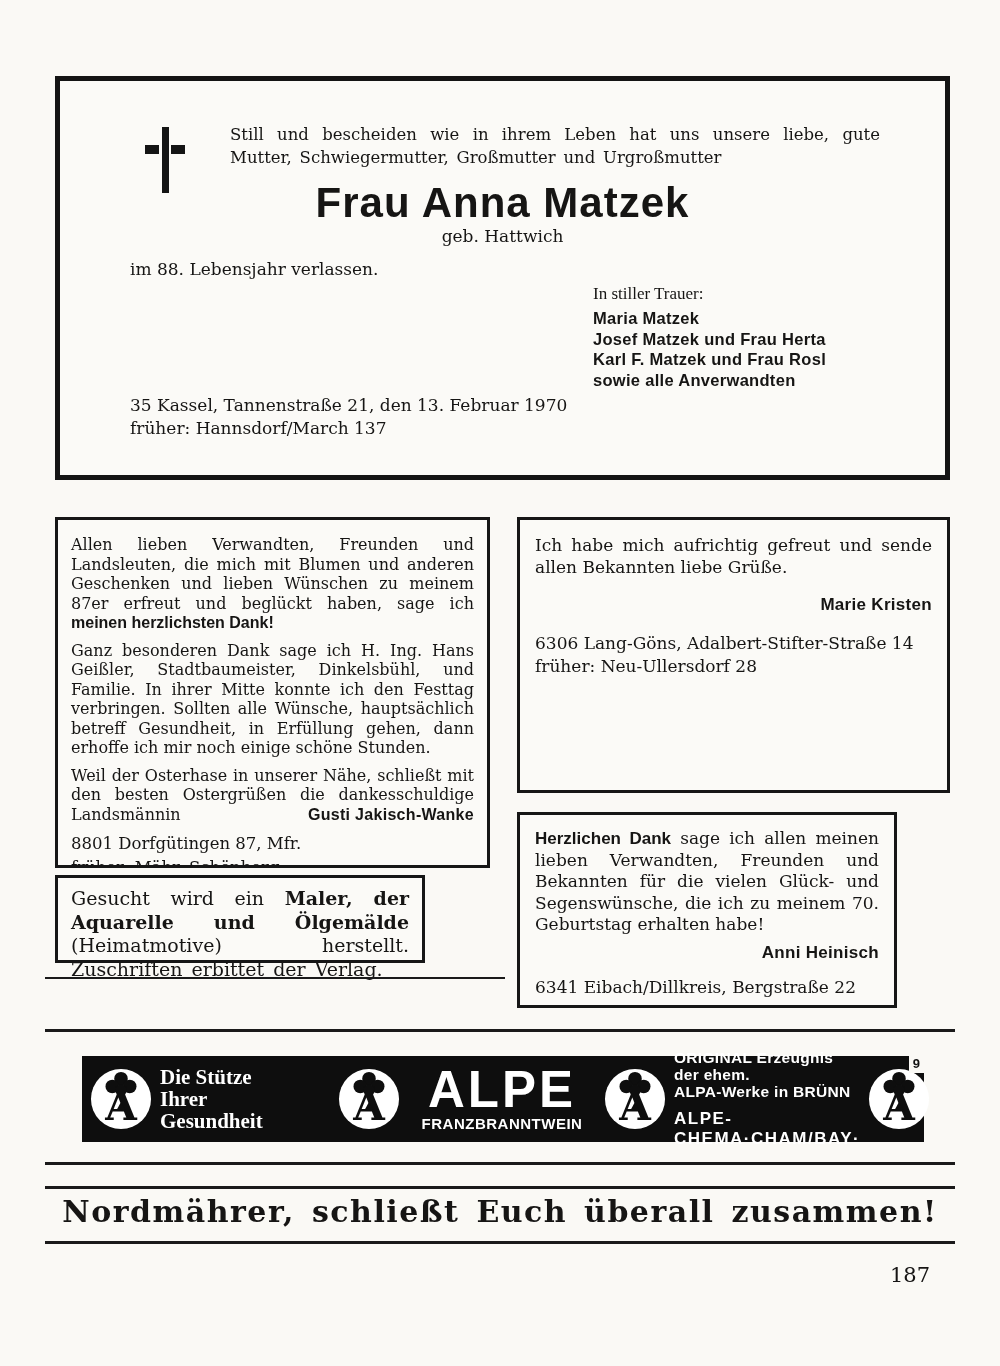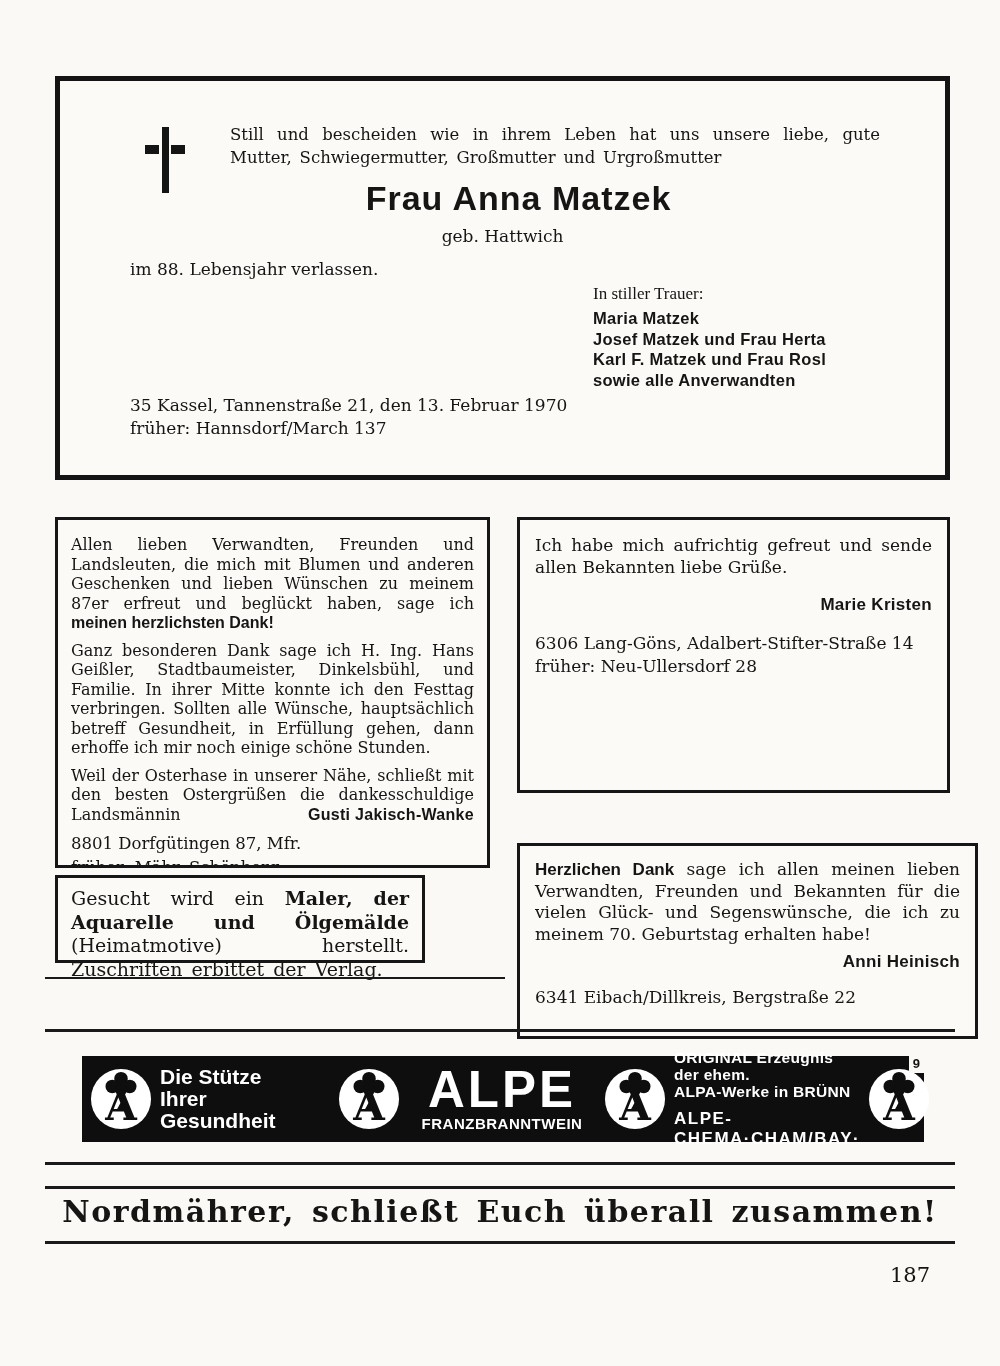--- a/index.html
+++ b/index.html
@@ -18,41 +18,41 @@
   }
   .cross { position:absolute; left:85px; top:46px; width:40px; height:66px; }
   .cross-v { position:absolute; left:17px; top:0; width:7px; height:66px; background:#141414; }
   .cross-arm-l { position:absolute; left:0; top:18px; width:14px; height:9px; background:#141414; }
   .cross-arm-r { position:absolute; right:0; top:18px; width:14px; height:9px; background:#141414; }
   .ob-intro {
     position:absolute; left:170px; top:42px; width:650px;
     font-size:16.5px; line-height:23px; text-align:justify; word-spacing:2.5px;
   }
   .ob-name {
-    position:absolute; left:16px; top:98px; width:100%; text-align:center;
+    position:absolute; left:0; top:98px; width:100%; text-align:center;
     font-family:"Liberation Sans", sans-serif; font-weight:bold;
-    font-size:34px; letter-spacing:1px;
+    font-size:42px; letter-spacing:1px;
   }
   .ob-nee { position:absolute; left:0; top:145px; width:100%; text-align:center; font-size:17px; }
   .ob-age { position:absolute; left:70px; top:178px; font-size:17px; }
   .ob-mourning { position:absolute; left:533px; top:203px; font-size:17px; }
   .ob-mourning .label { margin-bottom:4px;font-family:Liberation Serif, serif; }
   .ob-mourning .names { font-family:"Liberation Sans", sans-serif; font-weight:bold; font-size:16.5px; line-height:20.5px; letter-spacing:.3px; }
   .ob-address { position:absolute; left:70px; top:313px; font-size:17px; line-height:22.5px; }
 
   
   .notice {
     position:absolute; border:3px solid #161616; background:#fbfaf7;
     font-size:16px; line-height:19.5px; overflow:hidden;
   }
   .box-left { left:55px; top:517px; width:435px; height:351px; padding:15px 13px; }
   .box-left p { margin-bottom:8px; }
   .box-rt { left:517px; top:517px; width:433px; height:276px; padding:15px 15px; font-size:17px; line-height:21.5px; }
   .box-rt p { margin-bottom:9px; }
-  .box-rb { left:517px; top:843px; width:461px; height:196px; padding:13px 15px; font-size:17px; line-height:21.5px; }
+  .box-rb { left:517px; top:812px; width:380px; height:196px; padding:13px 15px; font-size:17px; line-height:21.5px; }
   .sig-right { float:right; font-family:"Liberation Sans", sans-serif; font-weight:bold; letter-spacing:.3px; }
   .sig-line { text-align:right; font-family:"Liberation Sans", sans-serif; font-weight:bold; letter-spacing:.3px; margin-top:16px; }
   .addr { margin-top:16px; line-height:23px; }
   .box-left .addr { margin-top:6px; font-size:16.5px; line-height:24px; }
 
   
   .wanted-box {
     position:absolute; left:55px; top:875px; width:370px; height:88px;
     border:3px solid #161616; padding:9px 13px; background:#fbfaf7;
     font-size:19px; line-height:23.5px; text-align:justify; word-spacing:3px;
@@ -73,21 +73,21 @@
   }
 
   
   .alpe-banner {
     position:absolute; left:82px; top:1056px; width:842px; height:86px;
     background:#0e0e0e; color:#fff; display:flex; align-items:center;
     padding:0 8px; gap:8px;
   }
   .alpe-logo { width:62px; height:62px; flex:0 0 auto; }
   .alpe-tagline {
-    font-family:Liberation Sans, sans-serif; font-weight:bold;
+    font-family:Liberation Serif, serif; font-weight:bold;
     font-size:21px; line-height:22px; width:170px; flex:0 0 auto;
   }
   .alpe-brand { width:188px; text-align:center; flex:0 0 auto; }
   .alpe-brand .brand-word {
     font-family:"Liberation Sans", sans-serif; font-weight:bold;
     font-size:51px; line-height:46px; letter-spacing:3px;
   }
   .alpe-brand .brand-product {
     font-family:"Liberation Sans", sans-serif; font-weight:bold;
     font-size:15px; letter-spacing:.5px; margin-top:2px;

